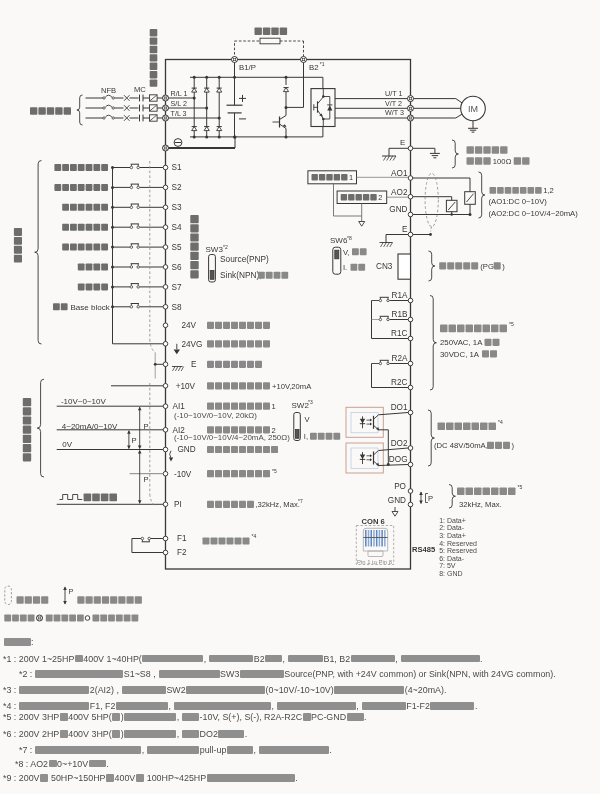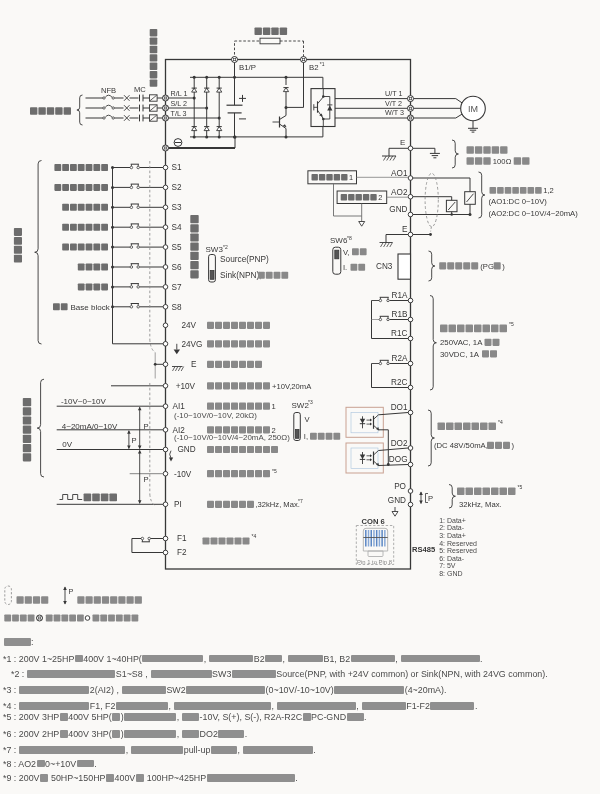--- a/index.html
+++ b/index.html
@@ -827,21 +827,21 @@
       <rect x="92.5" y="614.5" width="6.8" height="7.0" rx="0.8" fill="#898989"></rect>
       <rect x="100.3" y="614.5" width="6.8" height="7.0" rx="0.8" fill="#898989"></rect>
       <rect x="108.1" y="614.5" width="6.8" height="7.0" rx="0.8" fill="#898989"></rect>
       <rect x="115.9" y="614.5" width="6.8" height="7.0" rx="0.8" fill="#898989"></rect>
       <rect x="123.7" y="614.5" width="6.8" height="7.0" rx="0.8" fill="#898989"></rect>
       <rect x="131.5" y="614.5" width="6.8" height="7.0" rx="0.8" fill="#898989"></rect>
     </svg>
 <div style="position:absolute;left:3px;top:637px;font:8.9px 'Liberation Sans',sans-serif;color:#4a4a4a">
       <div style="position:absolute;left:0;top:0;white-space:nowrap"><i style="width:27px"></i>:</div>
       <div style="position:absolute;left:0;top:16.8px;white-space:nowrap">*1&nbsp;: 200V 1~25HP<i style="width:8px"></i>400V 1~40HP(<i style="width:61px"></i>, <i style="width:44px"></i>B2<i style="width:17px"></i>, <i style="width:35px"></i>B1, B2<i style="width:44px"></i>, <i style="width:79px"></i>.</div>
-      <div style="position:absolute;left:8px;top:32.3px;white-space:nowrap">*2&nbsp;: <i style="width:88px"></i>S1~S8 , <i style="width:61px"></i>SW3<i style="width:44px"></i>Source(PNP, with +24V common) or Sink(NPN, with 24VG common).</div>
+      <div style="position:absolute;left:16px;top:32.3px;white-space:nowrap">*2&nbsp;: <i style="width:88px"></i>S1~S8 , <i style="width:61px"></i>SW3<i style="width:44px"></i>Source(PNP, with +24V common) or Sink(NPN, with 24VG common).</div>
       <div style="position:absolute;left:0;top:48.3px;white-space:nowrap">*3&nbsp;: <i style="width:70px"></i>2(AI2) , <i style="width:44px"></i>SW2<i style="width:79px"></i>(0~10V/-10~10V)<i style="width:70px"></i>(4~20mA).</div>
       <div style="position:absolute;left:0;top:64.3px;white-space:nowrap">*4&nbsp;: <i style="width:70px"></i>F1, F2<i style="width:52px"></i>, <i style="width:97px"></i>, <i style="width:79px"></i>, <i style="width:44px"></i>F1-F2<i style="width:44px"></i>.</div>
       <div style="position:absolute;left:0;top:75px;white-space:nowrap">*5&nbsp;: 200V 3HP<i style="width:8px"></i>400V 5HP(<i style="width:8px"></i>)<i style="width:52px"></i>, <i style="width:17px"></i>-10V, S(+), S(-), R2A-R2C<i style="width:8px"></i>PC-GND<i style="width:17px"></i>.</div>
       <div style="position:absolute;left:0;top:92.3px;white-space:nowrap">*6&nbsp;: 200V 2HP<i style="width:8px"></i>400V 3HP(<i style="width:8px"></i>)<i style="width:52px"></i>, <i style="width:17px"></i>DO2<i style="width:26px"></i>.</div>
-      <div style="position:absolute;left:0;top:108.3px;white-space:nowrap">*7&nbsp;: <i style="width:106px"></i>, <i style="width:52px"></i>pull-up<i style="width:26px"></i>, <i style="width:70px"></i>.</div>
-      <div style="position:absolute;left:0;top:121.8px;white-space:nowrap">*8&nbsp;: AO2<i style="width:8px"></i>0~+10V<i style="width:17px"></i>.</div>
+      <div style="position:absolute;left:16px;top:108.3px;white-space:nowrap">*7&nbsp;: <i style="width:106px"></i>, <i style="width:52px"></i>pull-up<i style="width:26px"></i>, <i style="width:70px"></i>.</div>
+      <div style="position:absolute;left:12px;top:121.8px;white-space:nowrap">*8&nbsp;: AO2<i style="width:8px"></i>0~+10V<i style="width:17px"></i>.</div>
       <div style="position:absolute;left:0;top:136.3px;white-space:nowrap">*9&nbsp;: 200V<i style="width:8px"></i> 50HP~150HP<i style="width:8px"></i>400V<i style="width:8px"></i> 100HP~425HP<i style="width:88px"></i>.</div>
     </div>
 </div>
 </body></html>

